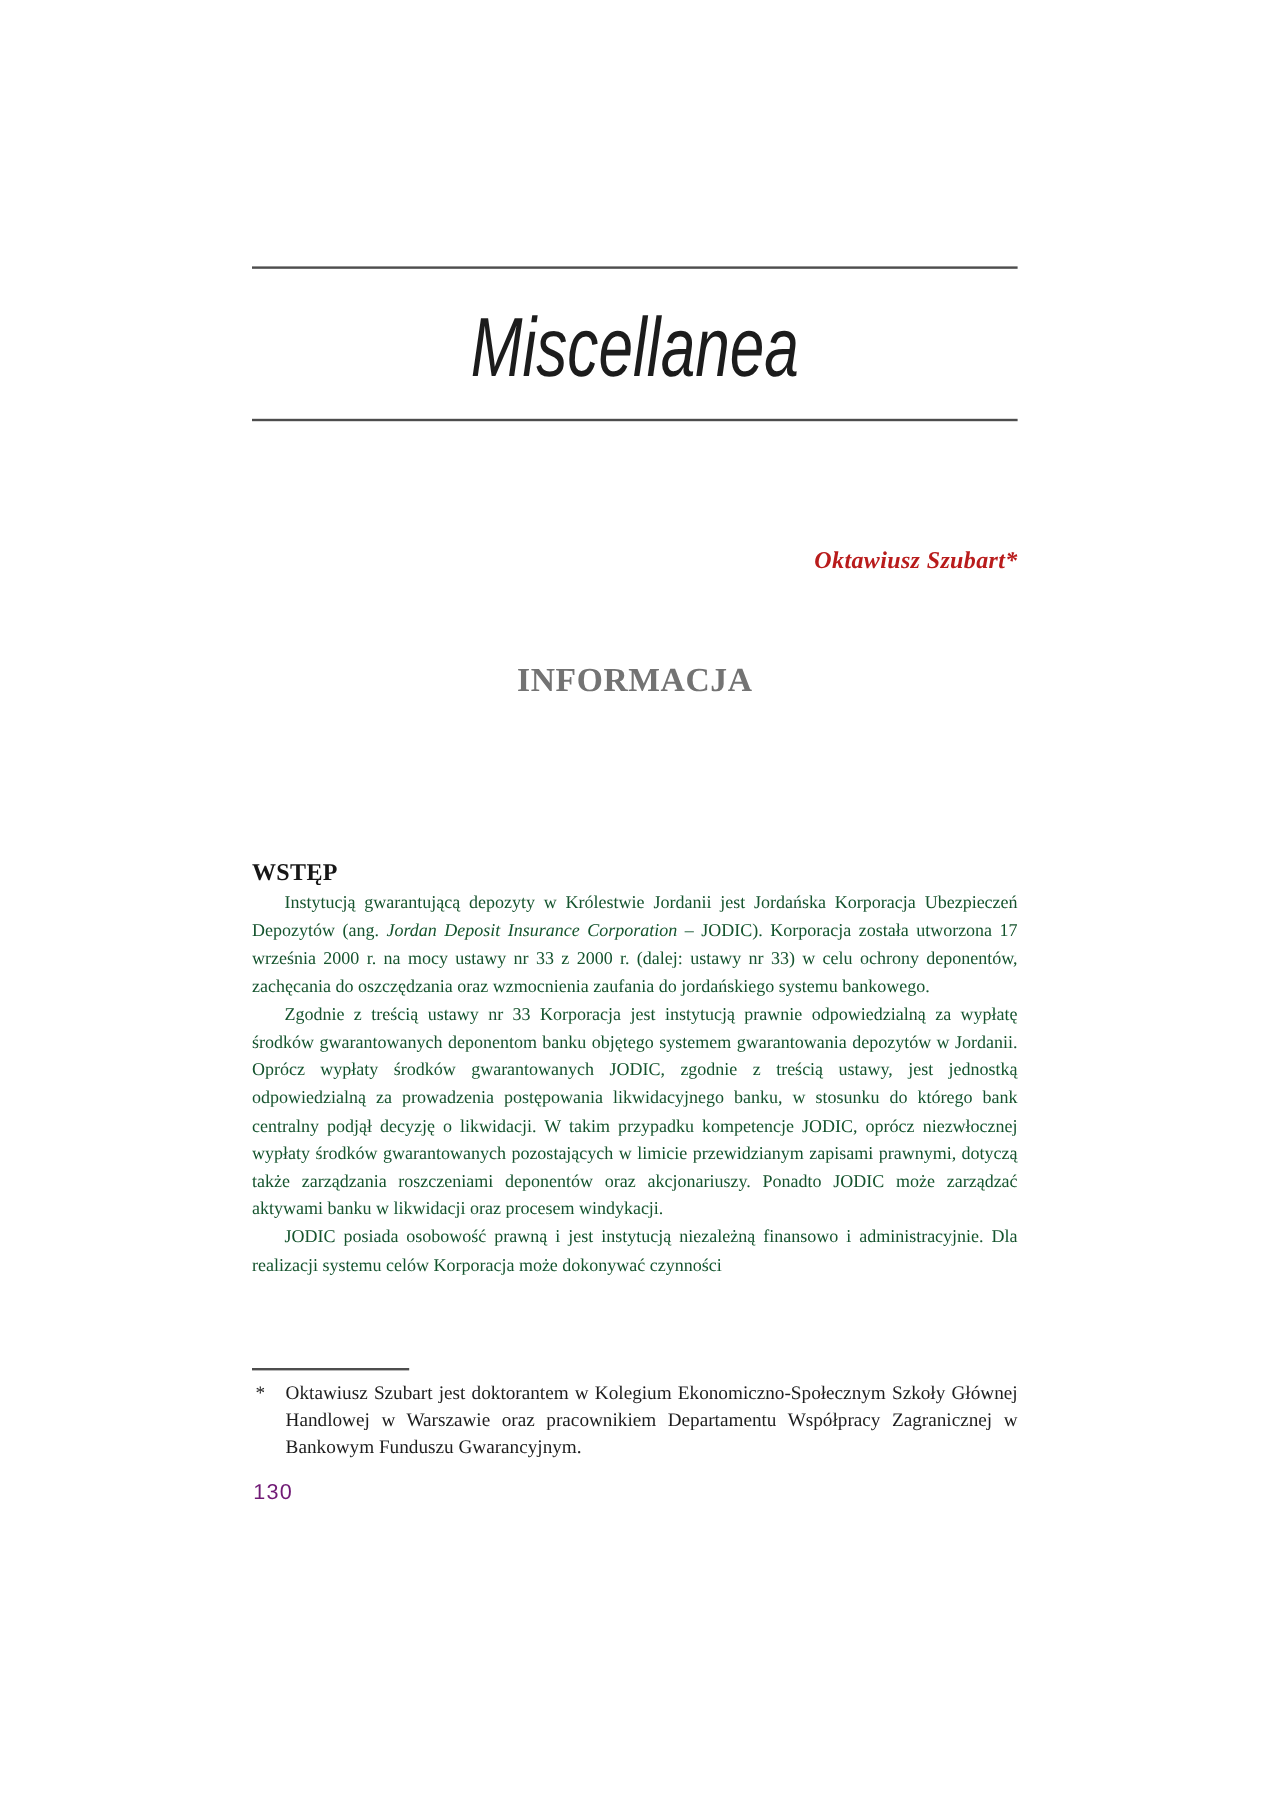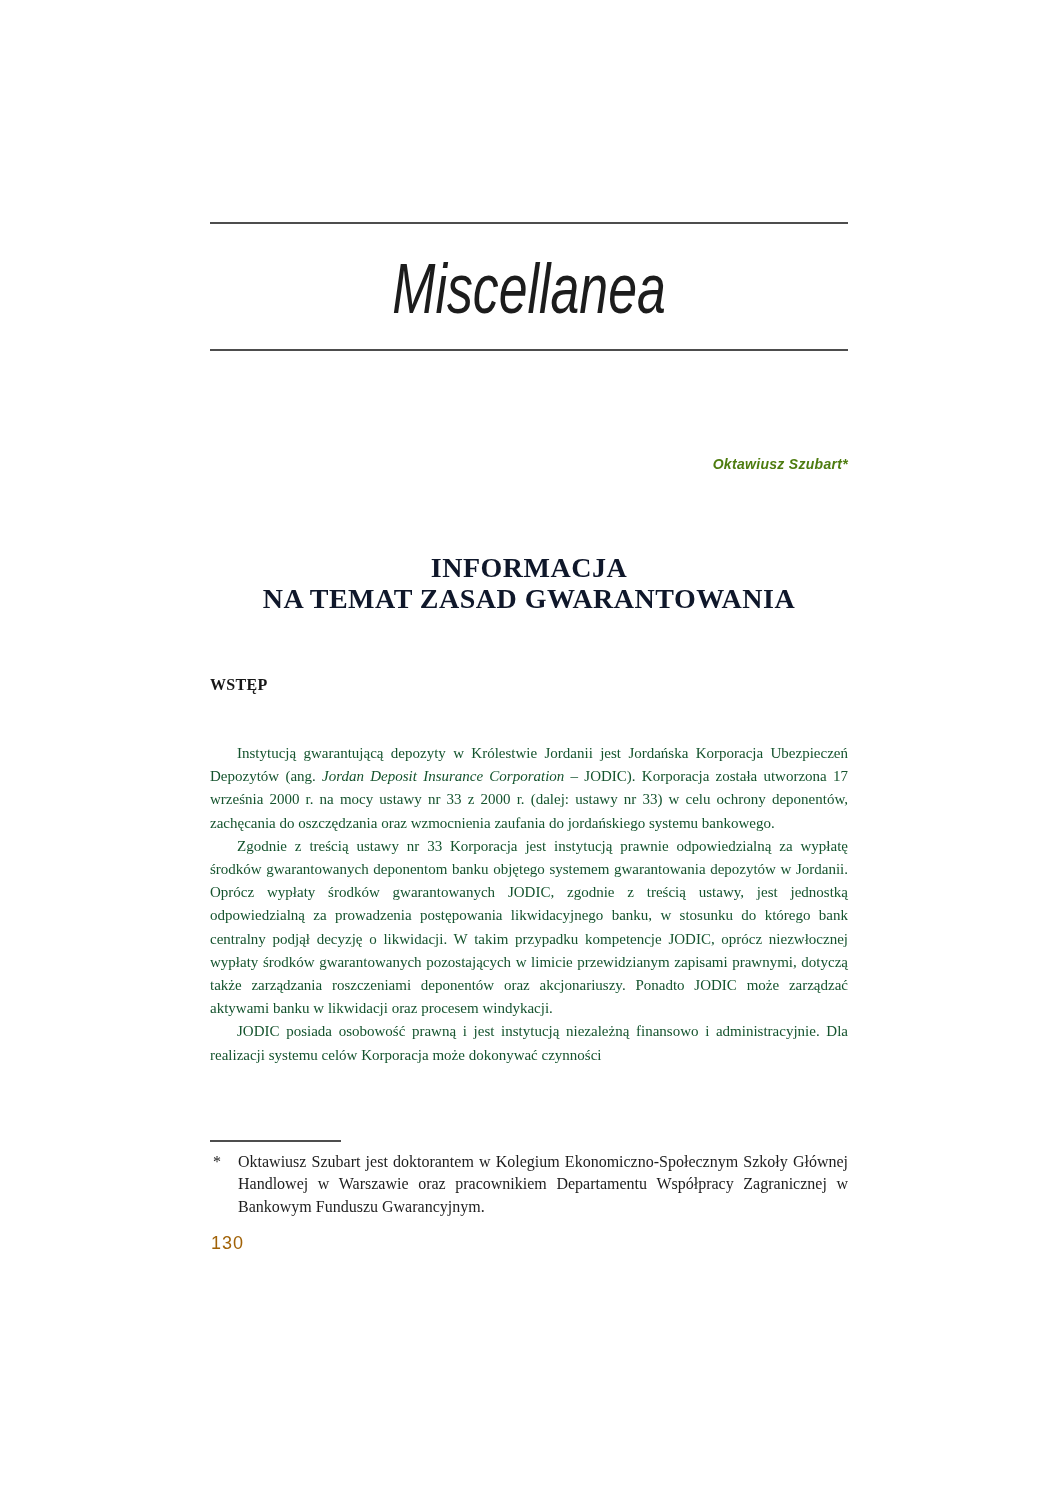--- a/index.html
+++ b/index.html
@@ -40,45 +40,45 @@
     transform: scaleX(0.74);
     transform-origin: 50% 50%;
     white-space: nowrap;
   }
 
   #author {
     left: 210px;
     top: 456px;
     width: 638px;
     text-align: right;
-    font-family: Liberation Sans, sans-serif;
+    font-family: Liberation Serif, serif;
     font-weight: bold;
     font-style: italic;
-    font-size: 14px;
+    font-size: 20px;
     letter-spacing: 0.3px;
-    color: #4d7c0f;
+    color: #b91c1c;
   }
 
   #article-title {
     left: 210px;
     top: 552px;
     width: 638px;
     text-align: center;
     font-weight: bold;
     font-size: 28px;
     line-height: 31px;
     letter-spacing: 0.5px;
-    color: #0f172a;
+    color: #737373;
   }
 
   #wstep {
     left: 210px;
-    top: 676px;
+    top: 716px;
     font-weight: bold;
-    font-size: 16px;
+    font-size: 20px;
     letter-spacing: 0.3px;
     color: #161616;
   }
 
   #body-text {
     left: 210px;
     top: 742px;
     width: 638px;
     font-size: 15px;
     line-height: 23.2px;
@@ -117,37 +117,36 @@
     left: 3px;
     top: 0;
   }
 
   #page-number {
     left: 211px;
     top: 1233px;
     font-family: "Liberation Sans", sans-serif;
     font-size: 18px;
     letter-spacing: 1px;
-    color: #a16207;
+    color: #701a75;
   }
 </style>
 </head>
 <body>
 
 <div id="rule-top" class="abs rule"></div>
 
 <div id="miscellanea" class="abs">Miscellanea</div>
 
 <div id="rule-bottom" class="abs rule"></div>
 
 <div id="author" class="abs">Oktawiusz Szubart*</div>
 
 <div id="article-title" class="abs">
   <div>INFORMACJA</div>
-  <div>NA TEMAT ZASAD GWARANTOWANIA</div>
 </div>
 
 <div id="wstep" class="abs">WSTĘP</div>
 
 <div id="body-text" class="abs">
   <p><span>Instytucją gwarantującą depozyty w Królestwie Jordanii jest Jordańska Korporacja Ubezpieczeń Depozytów (ang. </span><em>Jordan Deposit Insurance Corporation –</em><span> JODIC). Korporacja została utworzona 17 września 2000 r. na mocy ustawy nr 33 z 2000 r. (dalej: ustawy nr 33) w celu ochrony deponentów, zachęcania do oszczędzania oraz wzmocnienia zaufania do jordańskiego systemu bankowego.</span></p>
   <p>Zgodnie z treścią ustawy nr 33 Korporacja jest instytucją prawnie odpowiedzialną za wypłatę środków gwarantowanych deponentom banku objętego systemem gwarantowania depozytów w Jordanii. Oprócz wypłaty środków gwarantowanych JODIC, zgodnie z treścią ustawy, jest jednostką odpowiedzialną za prowadzenia postępowania likwidacyjnego banku, w stosunku do którego bank centralny podjął decyzję o likwidacji. W takim przypadku kompetencje JODIC, oprócz niezwłocznej wypłaty środków gwarantowanych pozostających w limicie przewidzianym zapisami prawnymi, dotyczą także zarządzania roszczeniami deponentów oraz akcjonariuszy. Ponadto JODIC może zarządzać aktywami banku w likwidacji oraz procesem windykacji.</p>
   <p>JODIC posiada osobowość prawną i jest instytucją niezależną finansowo i administracyjnie. Dla realizacji systemu celów Korporacja może dokonywać czynności</p>
 </div>
 

